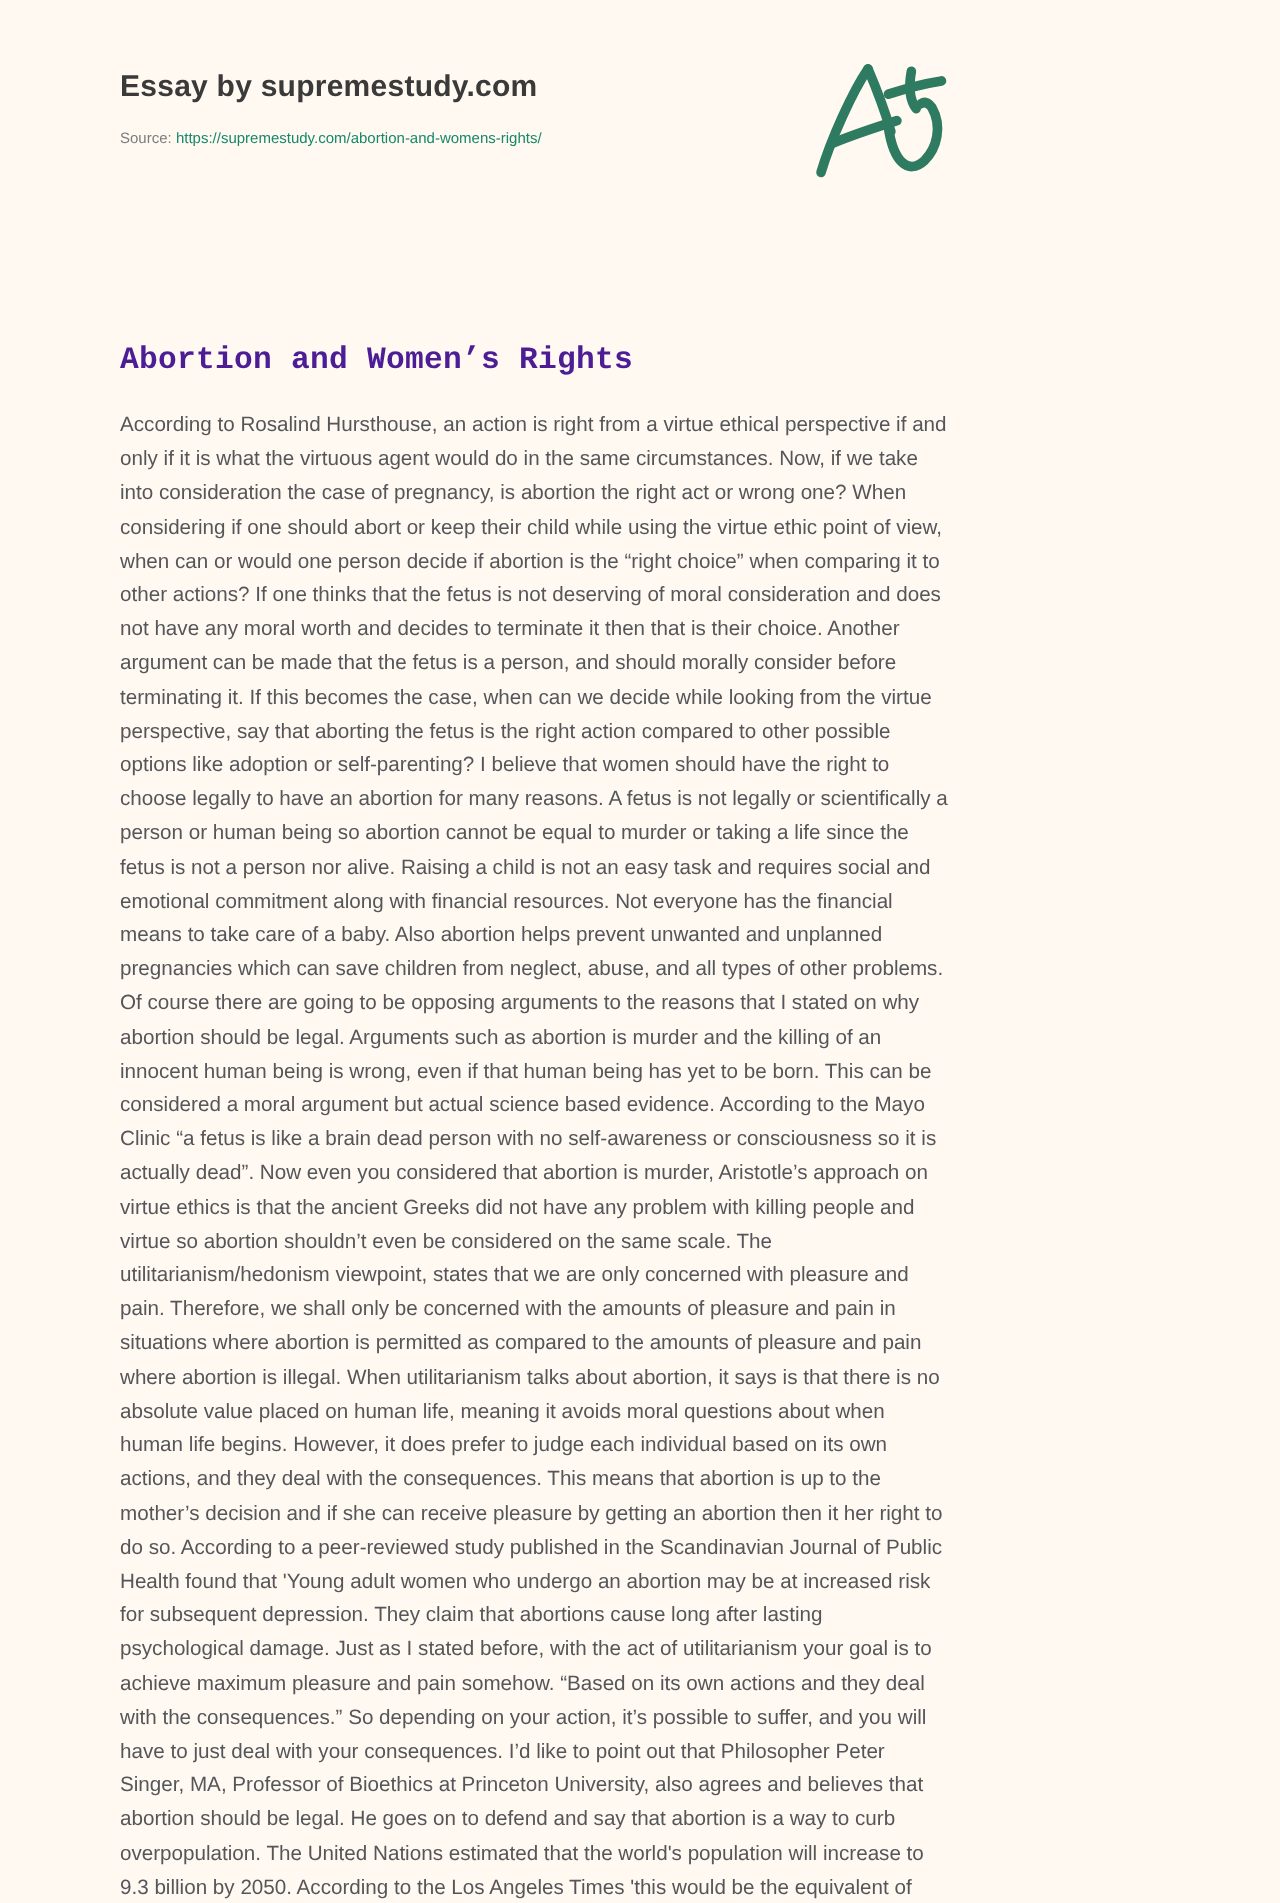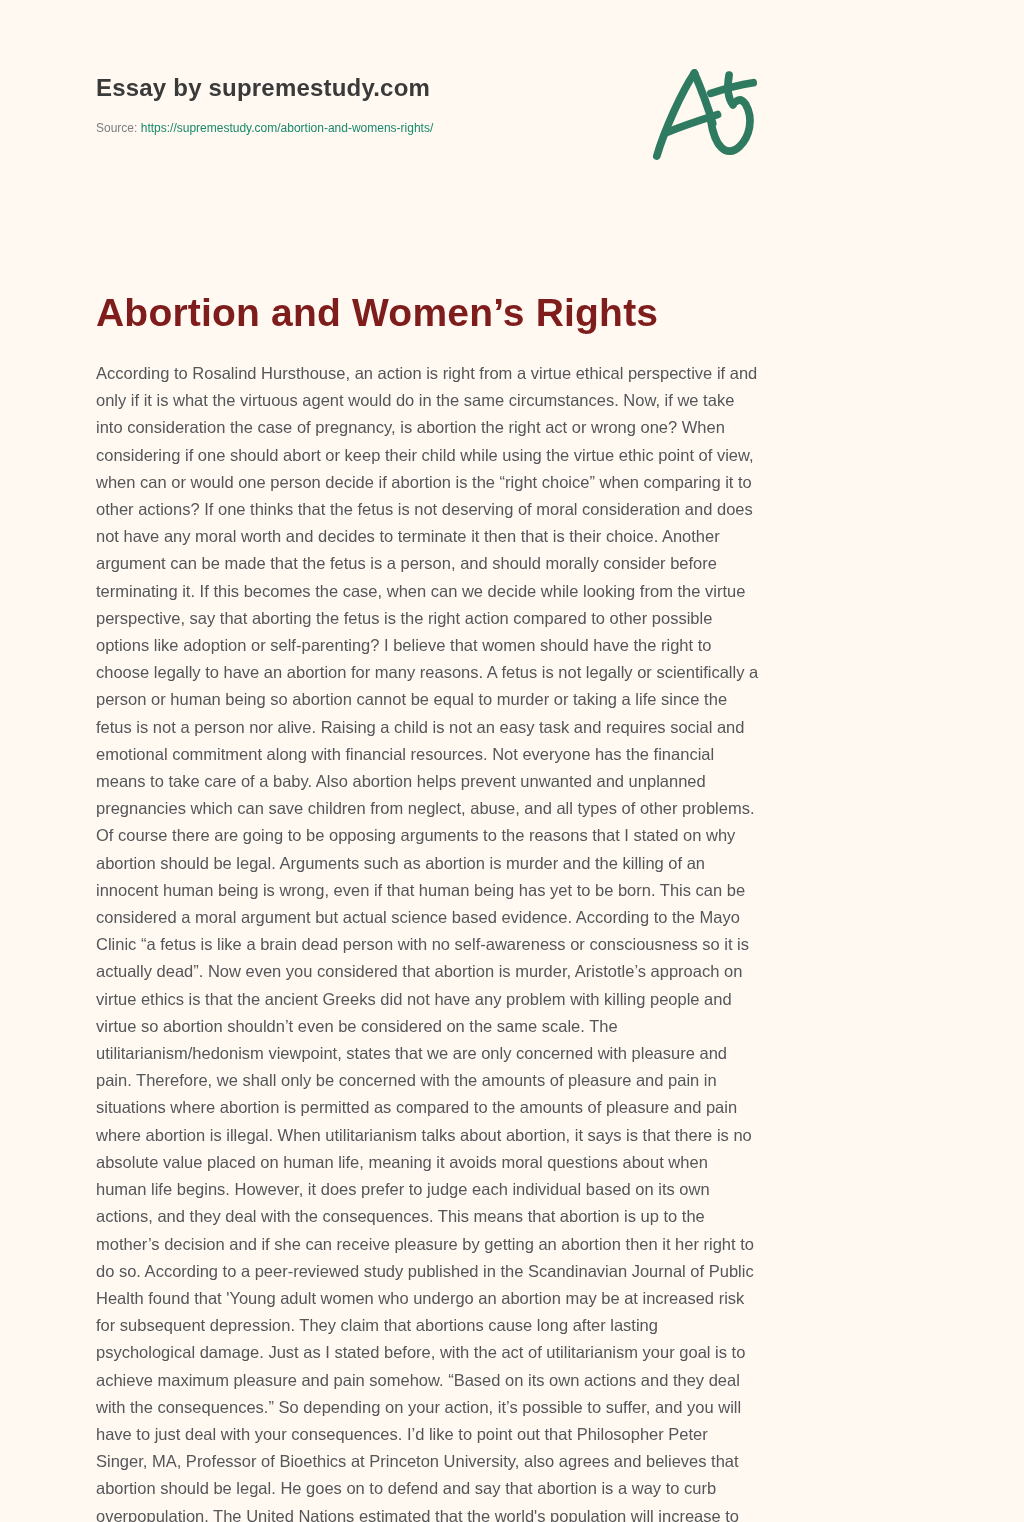--- a/index.html
+++ b/index.html
@@ -6,21 +6,21 @@
     margin: 0;
     padding: 0;
     background: #FFF9F1;
     font-family: "Liberation Sans", sans-serif;
   }
   .page {
     position: relative;
     width: 856px;
     height: 1522px;
     box-sizing: border-box;
-    padding: 74px 96px 0 96px;
+    padding: 56px 96px 0 96px;
     background: #FFF9F1;
     overflow: hidden;
   }
   .header-row {
     display: flex;
     justify-content: space-between;
     align-items: flex-start;
   }
   .site-title {
     font-size: 24px;
@@ -38,25 +38,26 @@
     color: #17886C;
     text-decoration: none;
     cursor: pointer;
   }
   .logo {
     margin-top: -14px;
     margin-right: 2px;
   }
   .logo svg { display: block; }
   .essay-title {
-    font-size: 39px;
+    font-size: 25px;
     font-weight: bold;
-    color: #7f1d1d;
+    color: #4c1d95;
     margin: 119px 0 0 0;
     letter-spacing: 0.2px;
+    font-family: Liberation Mono, monospace;
   }
   .essay-body {
     font-size: 16.5px;
     line-height: 27.2px;
     color: #55565A;
     margin: 25px 0 0 0;
     text-align: left;
   }
 </style>
 </head>

